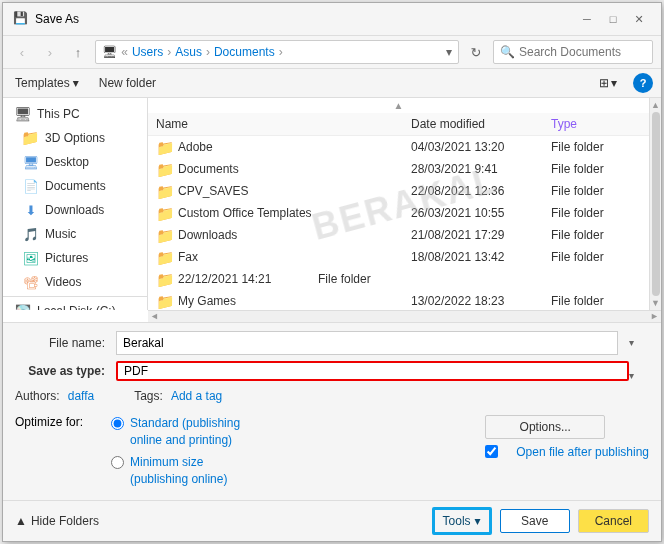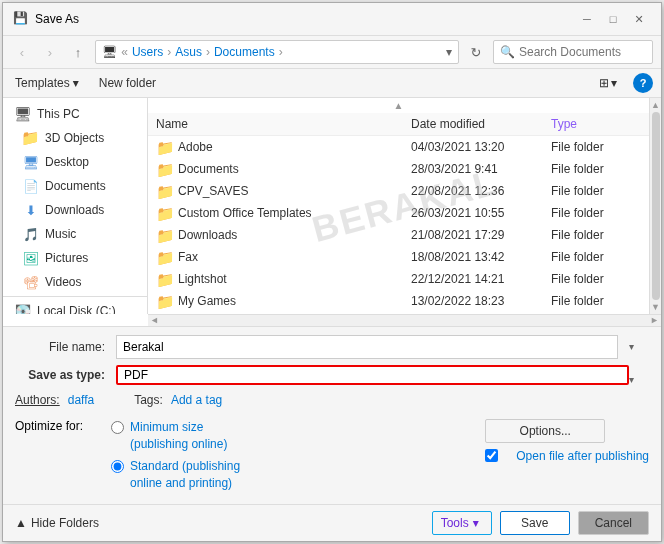--- a/index.html
+++ b/index.html
@@ -58,22 +58,22 @@
     .radio-text .blue { color: #0078d4; }
     .btn-group { display: flex; flex-direction: column; gap: 6px; align-items: flex-start; }
     .opt-btn { min-width: 120px; padding: 4px 12px; border: 1px solid #ccc; background: #f5f5f5; cursor: pointer; font-size: 12px; color: #333; border-radius: 2px; text-align: center; }
     .checkbox-label { display: flex; align-items: center; gap: 6px; cursor: pointer; font-size: 12px; color: #333; }
     .checkbox-label input { cursor: pointer; }
     .checkbox-text .blue { color: #0078d4; margin-left: 12px; }
     .footer { border-top: 1px solid #ddd; background: #f5f5f5; padding: 6px 12px; display: flex; align-items: center; justify-content: space-between; }
     .footer-left { display: flex; align-items: center; gap: 4px; cursor: pointer; font-size: 12px; color: #333; }
     .footer-right { display: flex; align-items: center; gap: 8px; }
     .save-btn { min-width: 70px; padding: 4px 16px; border: 1px solid #0078d4; background: #fff; cursor: pointer; font-size: 12px; color: #333; border-radius: 2px; }
-    .cancel-btn { min-width: 70px; padding: 4px 16px; border: 1px solid #ccc; background: #a3a3a3; cursor: pointer; font-size: 12px; color: #333; border-radius: 2px; }
-    .tools-btn { min-width: 60px; padding: 4px 8px; border: 1px solid #0ea5e9; background: #f5f5f5; cursor: pointer; font-size: 12px; color: #6d28d9; border-radius: 2px; display: flex; align-items: center; gap: 4px; }
+    .cancel-btn { min-width: 70px; padding: 4px 16px; border: 1px solid #ccc; background: #fde047; cursor: pointer; font-size: 12px; color: #333; border-radius: 2px; }
+    .tools-btn { min-width: 60px; padding: 4px 8px; border: 3px solid #0ea5e9; background: #f5f5f5; cursor: pointer; font-size: 12px; color: #0c4a6e; border-radius: 2px; display: flex; align-items: center; gap: 4px; }
     .divider { height: 1px; background: #ddd; margin: 2px 0; }
     .content-area { display: flex; overflow: hidden; flex: 1; position: relative; }
     
     .folder-yellow { color: #f5c518; font-size: 15px; }
     .pc-icon { color: #555; font-size: 14px; }
     .desktop-icon { color: #4a90d9; font-size: 13px; }
     .music-icon { color: #e06; font-size: 13px; }
     .pictures-icon { color: #0a8; font-size: 13px; }
     .videos-icon { color: #e96; font-size: 13px; }
     .dl-icon { color: #4a90d9; font-size: 13px; }
@@ -136,21 +136,21 @@
 
   <div class="main">
 
     <div class="sidebar">
       <div class="sidebar-item">
         <span class="sidebar-icon pc-icon">🖥</span>
         <span>This PC</span>
       </div>
       <div class="sidebar-item" style="padding-left:20px;">
         <span class="sidebar-icon folder-yellow">📁</span>
-        <span>3D Objects</span>
+        <span>3D Options</span>
       </div>
       <div class="sidebar-item" style="padding-left:20px;">
         <span class="sidebar-icon desktop-icon">🖥</span>
         <span>Desktop</span>
       </div>
       <div class="sidebar-item" style="padding-left:20px;">
         <span class="sidebar-icon docs-icon">📄</span>
         <span>Documents</span>
       </div>
       <div class="sidebar-item" style="padding-left:20px;">
@@ -222,21 +222,20 @@
       <span class="file-type">File folder</span>
     </div>
             <div class="file-row">
       <span class="file-icon folder-yellow">📁</span>
       <span class="file-name">Fax</span>
       <span class="file-modified">18/08/2021 13:42</span>
       <span class="file-type">File folder</span>
     </div>
             <div class="file-row">
       <span class="file-icon folder-yellow">📁</span>
-      <span class="file-name">Lightshot</span>
       <span class="file-modified">22/12/2021 14:21</span>
       <span class="file-type">File folder</span>
     </div>
             <div class="file-row">
       <span class="file-icon folder-yellow">📁</span>
       <span class="file-name">My Games</span>
       <span class="file-modified">13/02/2022 18:23</span>
       <span class="file-type">File folder</span>
     </div>
           </div>
@@ -265,45 +264,45 @@
       <span class="field-label save-type-label">Save as type:</span>
       <div style="flex:1;display:flex;align-items:flex-end;">
         <div class="highlighted" style="display:inline-flex;align-items:center;padding:1px 6px;background:#fff;flex:1;">
           <span>PDF</span>
         </div>
         <span style="width:20px;font-size:10px;cursor:pointer;color:#666;">▾</span>
       </div>
     </div>
     <div style="display:flex; align-items:center; gap:40px; padding: 2px 0;">
       <div class="authors-row">
-        <span style="color:#333;text-decoration:underline;">Authors:</span>
+        <span style="color:#333;">Authors:</span>
         <span class="author-value">daffa</span>
       </div>
       <div class="tags-row">
         <span style="color:#333;">Tags:</span>
         <span class="tag-value">Add a tag</span>
       </div>
     </div>
     <div class="options-row">
       <div style="display:flex;align-items:center;gap:6px;margin-right:8px;">
         <span>Optimize for:</span>
       </div>
       <div class="optimize-group">
+        <label class="radio-label">
+          <input type="radio" name="optimize" checked="" style="">
+          <span class="radio-text">
+            <span class="blue">Standard (publishing</span><br>
+            <span class="blue">online and printing)</span>
+          </span>
+        </label>
         <label class="radio-label">
           <input type="radio" name="optimize" style="">
           <span class="radio-text">
             <span class="blue">Minimum size</span><br>
             <span class="blue">(publishing online)</span>
-          </span>
-        </label>
-        <label class="radio-label">
-          <input type="radio" name="optimize" checked="" style="">
-          <span class="radio-text">
-            <span class="blue">Standard (publishing</span><br>
-            <span class="blue">online and printing)</span>
           </span>
         </label>
       </div>
       <div class="btn-group" style="margin-left:auto;">
         <button class="opt-btn">Options...</button>
         <label class="checkbox-label">
           <input type="checkbox" checked="" style="">
           <span class="checkbox-text">
             <span class="blue">Open file after publishing</span>
           </span>

